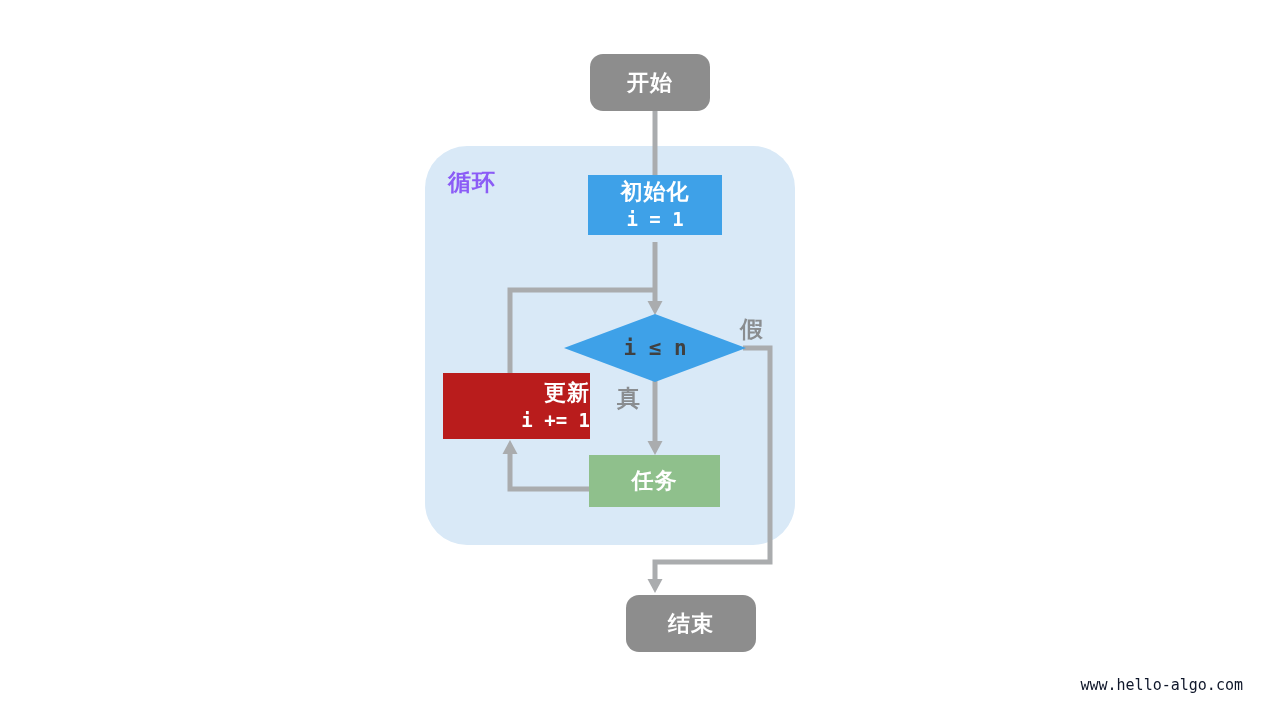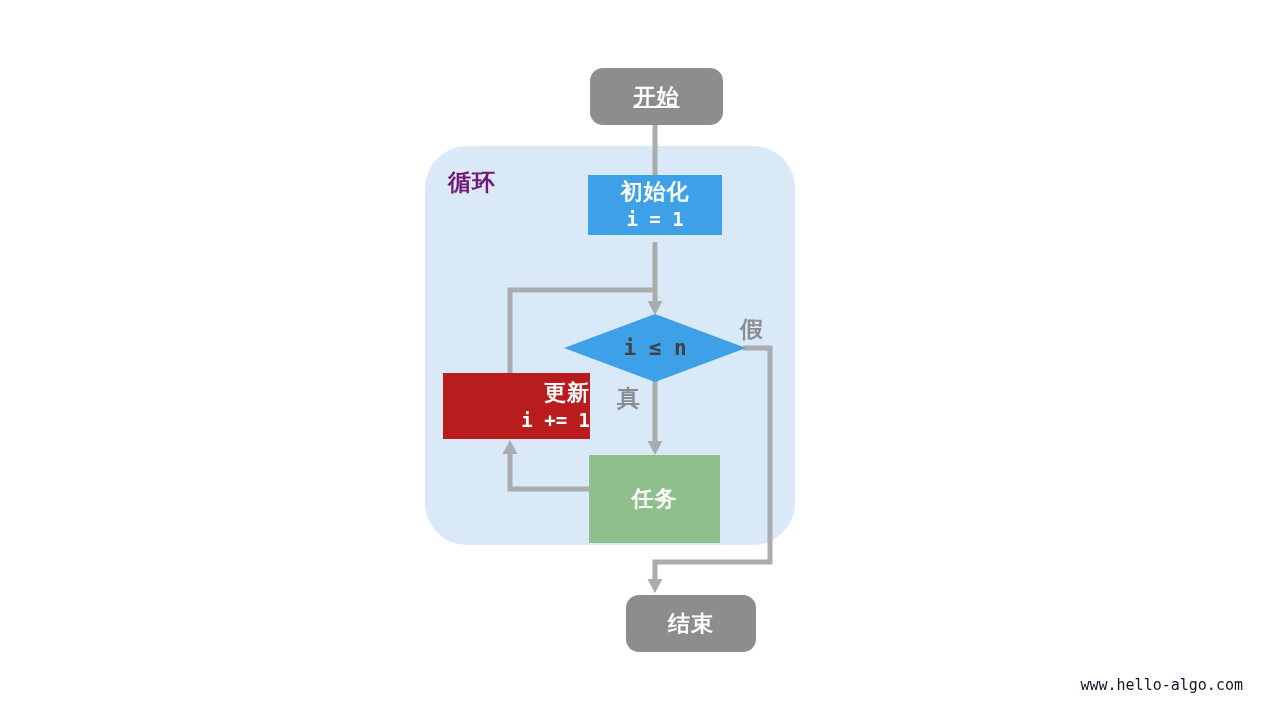--- a/index.html
+++ b/index.html
@@ -20,21 +20,21 @@
     width: 370px; height: 399px;
     background: #D9E9F7;
     border-radius: 42px;
     z-index: 1;
   }
   .loop-label {
     position: absolute;
     left: 448px; top: 167px;
     font-size: 23px;
     font-weight: bold;
-    color: #701a75;
+    color: #8b5cf6;
     z-index: 4;
     letter-spacing: 1px;
   }
 
   
   .edge-layer {
     position: absolute;
     left: 0; top: 0;
     width: 1280px; height: 720px;
     z-index: 2;
@@ -60,25 +60,25 @@
     text-align: center;
   }
   .node .cn { font-size: 22px; line-height: 28px; letter-spacing: 1px; }
   .node .code {
     font-family: "DejaVu Sans Mono", "Liberation Mono", monospace;
     font-size: 19px;
     font-weight: bold;
     line-height: 27px;
   }
 
-  .node-start { left: 590px; top: 68px;  width: 133px; height: 57px; background: #8D8D8D; border-radius: 13px; text-decoration: underline; }
+  .node-start { left: 590px; top: 54px;  width: 120px; height: 57px; background: #8D8D8D; border-radius: 13px; }
   .node-end   { left: 590px; top: 595px; width: 130px; height: 57px; background: #8D8D8D; border-radius: 13px; margin-left: 36px; }
   .node-init  { left: 588px; top: 175px; width: 134px; height: 60px; background: #3EA1E8; }
   .node-update{ left: 443px; top: 373px; width: 147px; height: 66px; background: #b91c1c; align-items: flex-end; }
-  .node-task  { left: 589px; top: 455px; width: 131px; height: 88px; background: #8FC08C; }
+  .node-task  { left: 589px; top: 455px; width: 131px; height: 52px; background: #8FC08C; }
 
   
   .diamond-svg {
     position: absolute;
     left: 563px; top: 313px;
     width: 184px; height: 70px;
     z-index: 3;
   }
   .diamond-svg polygon { fill: #3EA1E8; }
   .diamond-label {

